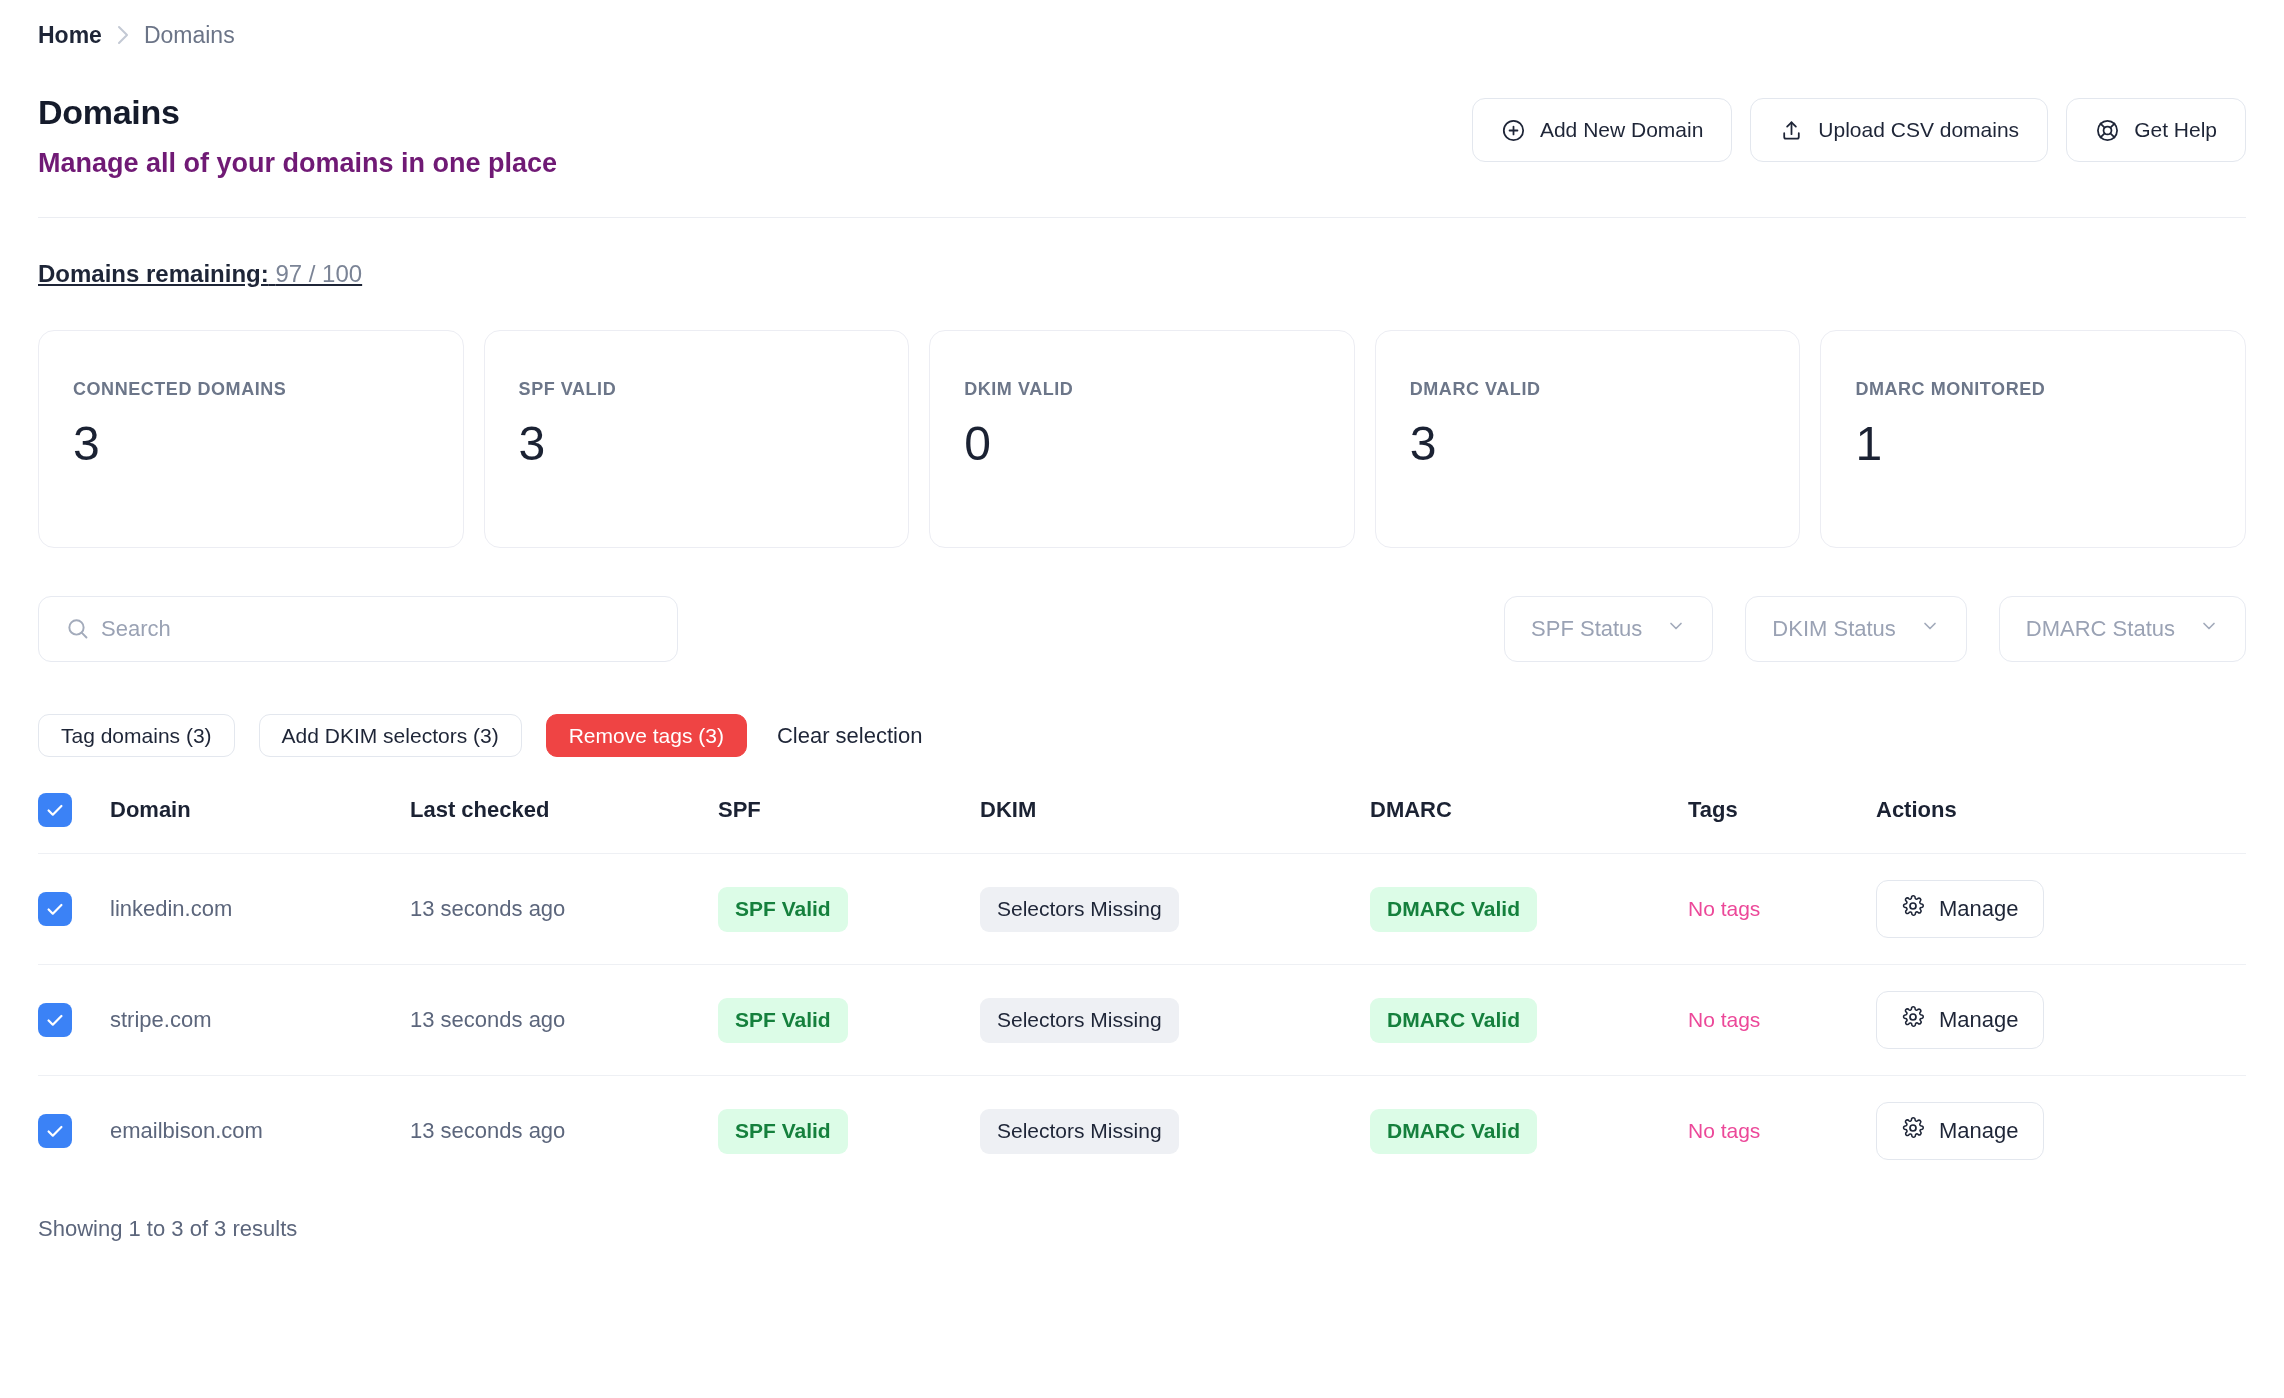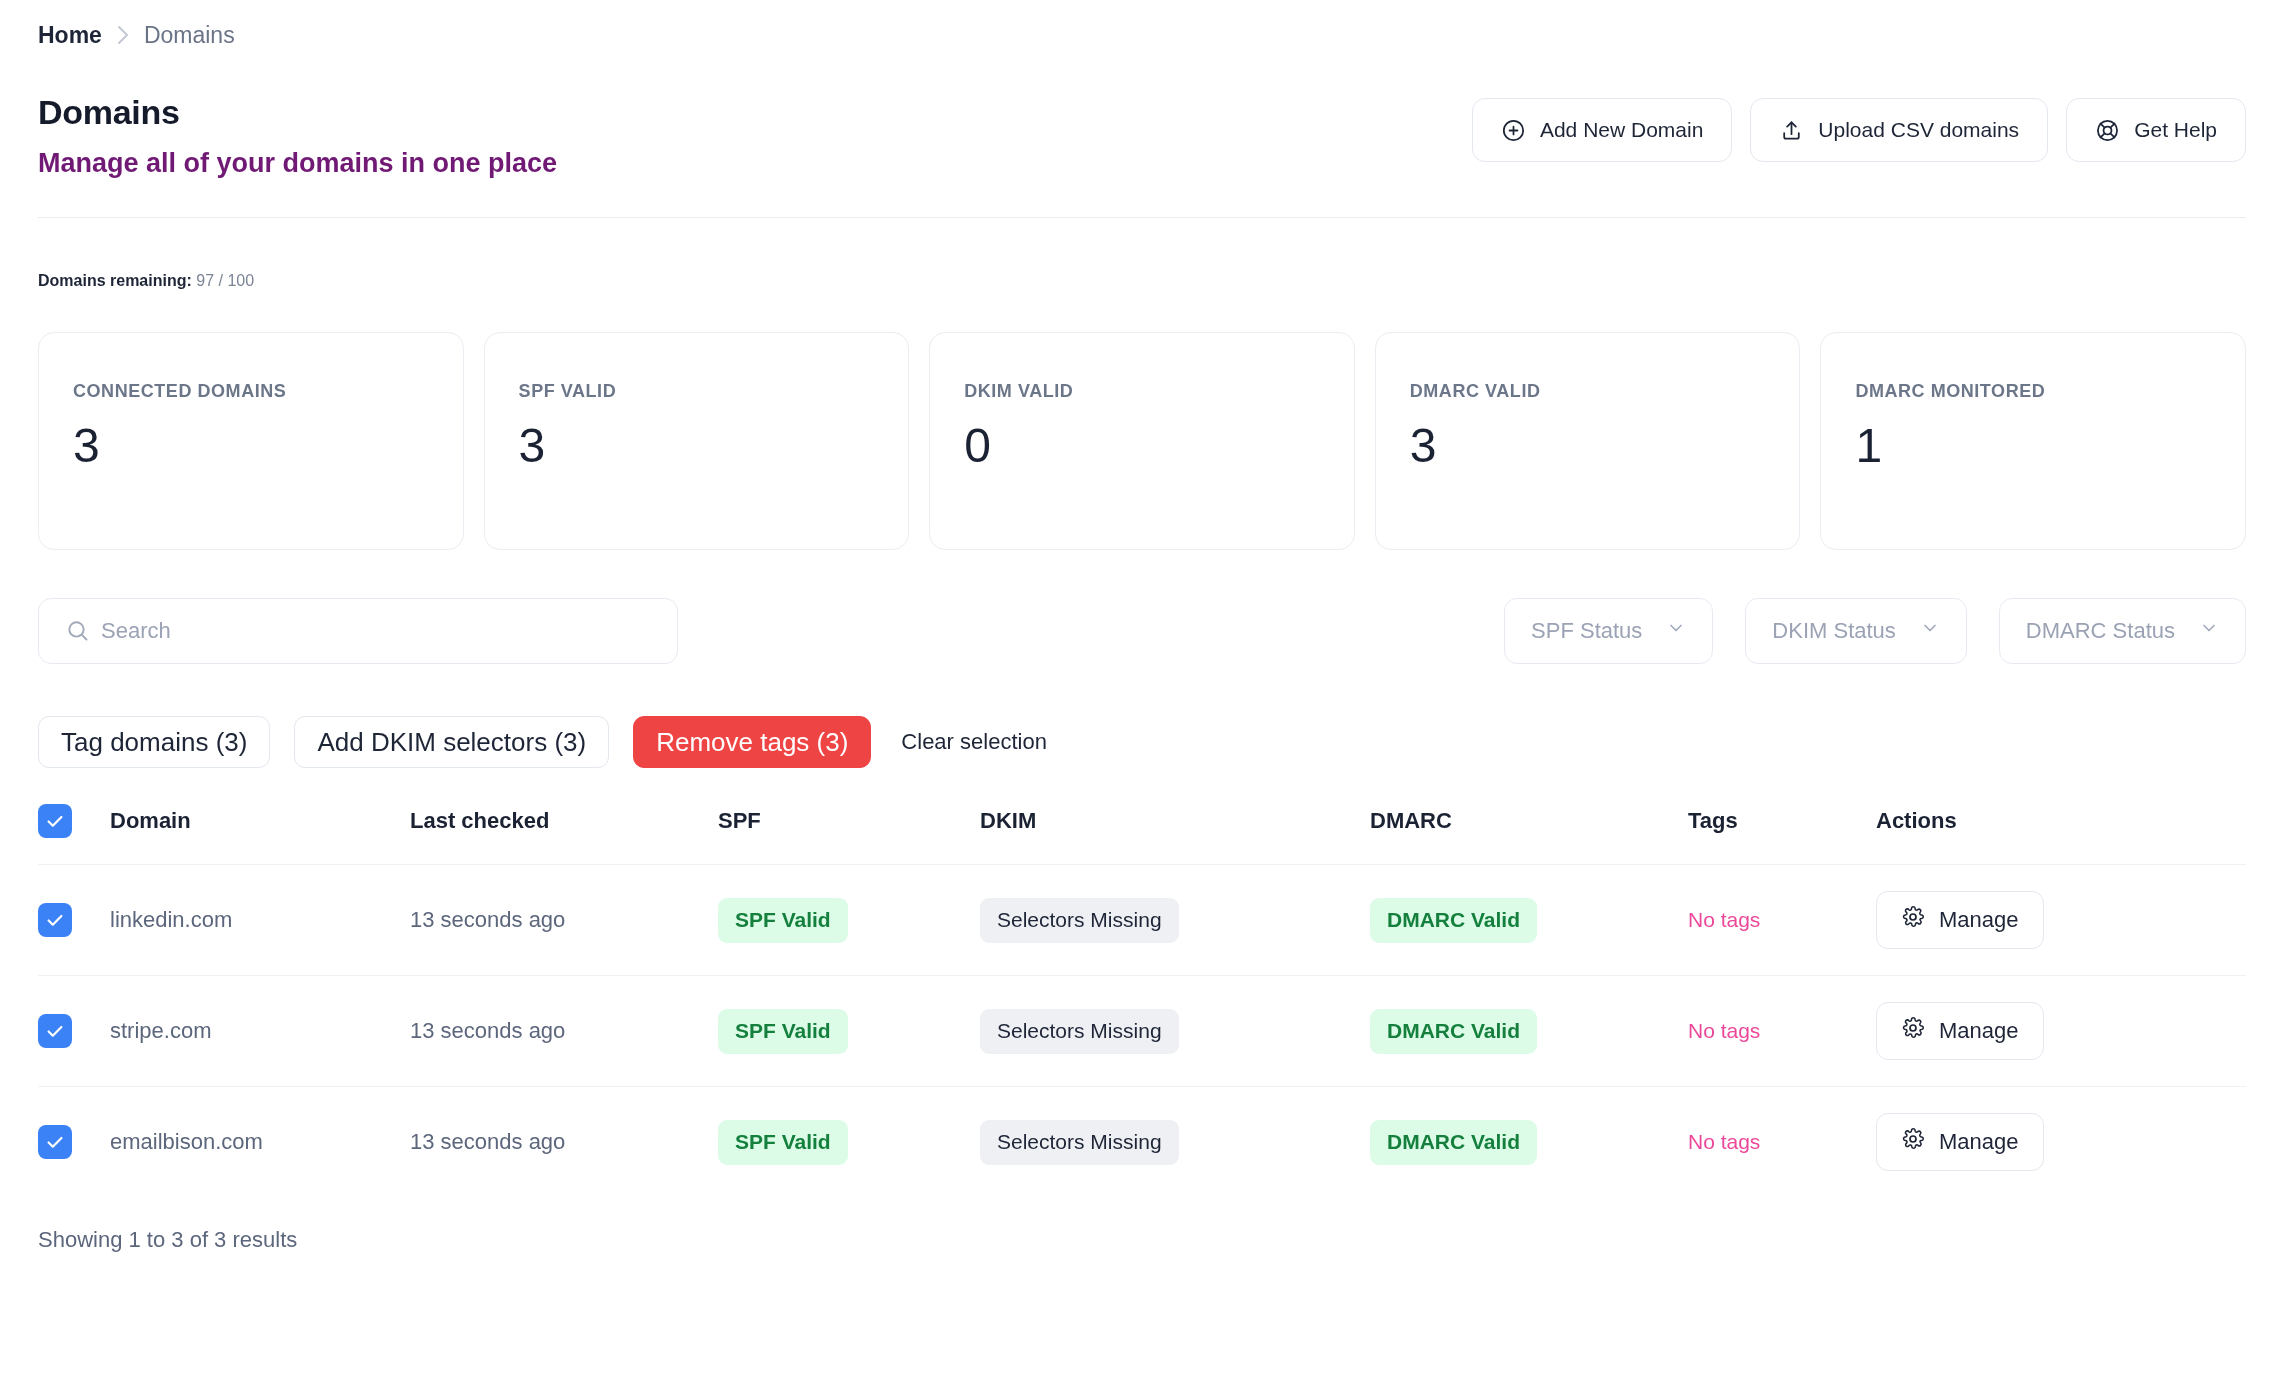--- a/index.html
+++ b/index.html
@@ -43,21 +43,21 @@
     font-size: 21px; color: #1e2537; font-family: inherit; cursor: pointer;
     white-space: nowrap;
   }
   .btn-outline svg { display: block; flex: none; }
 
   
   .divider { height: 1px; background: #ebedf2; margin-top: 38px; }
 
   
   .remaining {
-    margin-top: 54px; font-size: 16px; font-weight: 600; color: #1e2537;
+    margin-top: 42px; font-size: 24px; font-weight: 600; color: #1e2537; text-decoration: underline;
   }
   .remaining .count { color: #7b8496; font-weight: 400; }
 
   
   .stats { display: flex; gap: 20px; margin-top: 42px; }
   .stat-card {
     flex: 1 1 0; height: 218px;
     border: 1px solid #ecedf3; border-radius: 16px; background: #fff;
     padding: 48px 34px 0 34px;
   }
@@ -88,23 +88,23 @@
     display: flex; align-items: center; gap: 24px;
     height: 66px; padding: 0 26px;
     border: 1px solid #e7eaf1; border-radius: 13px; background: #fff;
     font-size: 22px; color: #9aa2b4; cursor: pointer; font-family: inherit;
     white-space: nowrap;
   }
 
   
   .bulk-row { display: flex; align-items: center; gap: 24px; margin-top: 52px; }
   .bulk-btn {
-    height: 52px; padding: 0 22px; border-radius: 11px;
+    height: 43px; padding: 0 22px; border-radius: 11px;
     border: 1px solid #e3e7ee; background: #fff;
-    font-size: 26px; color: #1e2537; font-family: inherit; cursor: pointer;
+    font-size: 21px; color: #1e2537; font-family: inherit; cursor: pointer;
     display: flex; align-items: center; white-space: nowrap;
   }
   .bulk-btn.danger { background: #ef4444; border-color: #ef4444; color: #ffffff; font-weight: 400; }
   .bulk-link {
     background: none; border: none; font-size: 22px; color: #1e2537;
     font-family: inherit; cursor: pointer; padding: 0 6px;
   }
 
   
   table.domains { width: 100%; border-collapse: collapse; margin-top: 36px; table-layout: fixed; }

